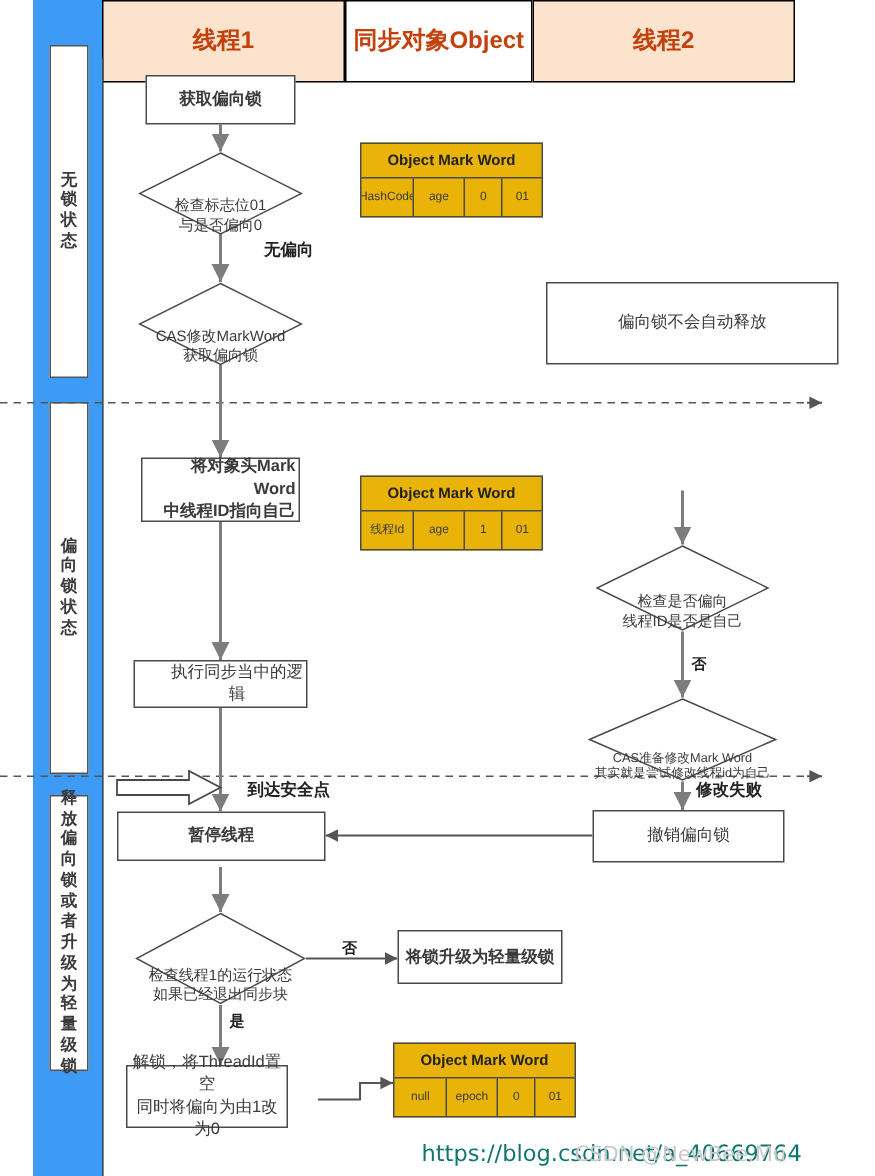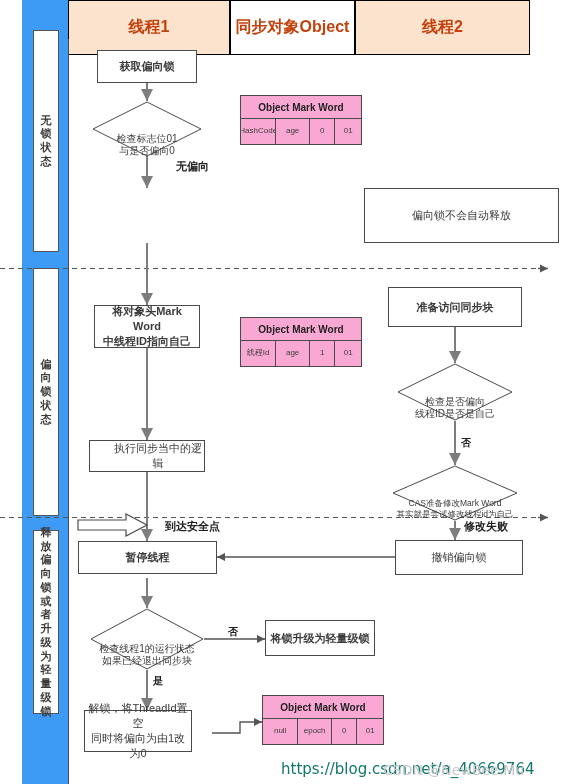--- a/index.html
+++ b/index.html
@@ -24,26 +24,26 @@
 
   
   .node{position:absolute;border:1px solid #4a4a4a;background:#fff;box-sizing:border-box;
         display:flex;align-items:center;justify-content:center;text-align:center;
         font-size:11px;line-height:1.35;color:#3b3b3b;padding:2px;}
   .node.bold{font-weight:bold;}
 
   
   .dia{position:absolute;}
   .dia svg{position:absolute;left:0;top:0;}
-  .dia .dtext{position:absolute;left:0;top:16px;width:100%;height:100%;
-              display:flex;align-items:center;justify-content:center;text-align:center;
+  .dia .dtext{position:absolute;left:0;top:0;width:100%;height:100%;
+              display:flex;align-items:flex-end;justify-content:center;text-align:center;
               font-size:10px;line-height:1.25;color:#3b3b3b;}
 
   
-  .mw{position:absolute;border:1px solid #4a4a4a;background:#f9a8d4;box-sizing:border-box;}
+  .mw{position:absolute;border:1px solid #4a4a4a;background:#eab308;box-sizing:border-box;}
   .mw .mw-title{height:22px;border-bottom:1px solid #4a4a4a;display:flex;align-items:center;
                 justify-content:center;font-size:10px;font-weight:bold;color:#222;}
   .mw .mw-row{display:flex;height:25px;}
   .mw .mw-cell{display:flex;align-items:center;justify-content:center;text-align:center;
                font-size:8px;line-height:1.1;color:#3b3b3b;border-right:1px solid #4a4a4a;
                box-sizing:border-box;overflow:hidden;}
   .mw .mw-cell:last-child{border-right:none;}
 
   
   .lbl{position:absolute;font-size:11px;font-weight:bold;color:#222;white-space:nowrap;}
@@ -129,23 +129,32 @@
       </svg>
     <div class="dtext">
         <span style="white-space:pre-line;">检查标志位01
 与是否偏向0</span>
       </div>
   </div>
   <div class="lbl" style="left:152px;top:159px;margin-left:24px;">
     <span>无偏向</span>
   </div>
 
+  <div class="dia" style="left:92px;top:188px;width:110px;height:56px;">
+    <svg width="110" height="56">
+        <polygon points="55,1 109,28 55,55 1,28" fill="#fff" stroke="#4a4a4a" stroke-width="1"></polygon>
+      </svg>
+    <div class="dtext">
+        <span style="white-space:pre-line;">CAS修改MarkWord
+获取偏向锁</span>
+      </div>
+  </div>
 
   <div class="node bold" style="left:94px;top:305px;width:106px;height:43px;">
-    <span style="white-space:pre-line;">将对象头Mark Word
+    <span style="white-space:pre-line;text-align:right;">将对象头Mark Word
 中线程ID指向自己</span>
   </div>
 
   <div class="node" style="left:89px;top:440px;width:116px;height:32px;padding-left:24px;">
     <span>执行同步当中的逻辑</span>
   </div>
 
   <div class="lbl" style="left:165px;top:519px;">
     <span>到达安全点</span>
   </div>
@@ -176,23 +185,20 @@
 
   <div class="node" style="left:84px;top:710px;width:108px;height:42px;">
     <span style="white-space:pre-line;">解锁，将ThreadId置空
 同时将偏向为由1改为0</span>
   </div>
 
   <div class="node" style="left:364px;top:188px;width:195px;height:55px;">
     <span>偏向锁不会自动释放</span>
   </div>
 
-  <div class="node bold" style="left:388px;top:287px;width:134px;height:40px;">
-    <span>准备访问同步块</span>
-  </div>
 
   <div class="dia" style="left:397px;top:363px;width:116px;height:58px;">
     <svg width="116" height="58">
         <polygon points="58,1 115,29 58,57 1,29" fill="#fff" stroke="#4a4a4a" stroke-width="1"></polygon>
       </svg>
     <div class="dtext">
         <span style="white-space:pre-line;">检查是否偏向
 线程ID是否是自己</span>
       </div>
   </div>

